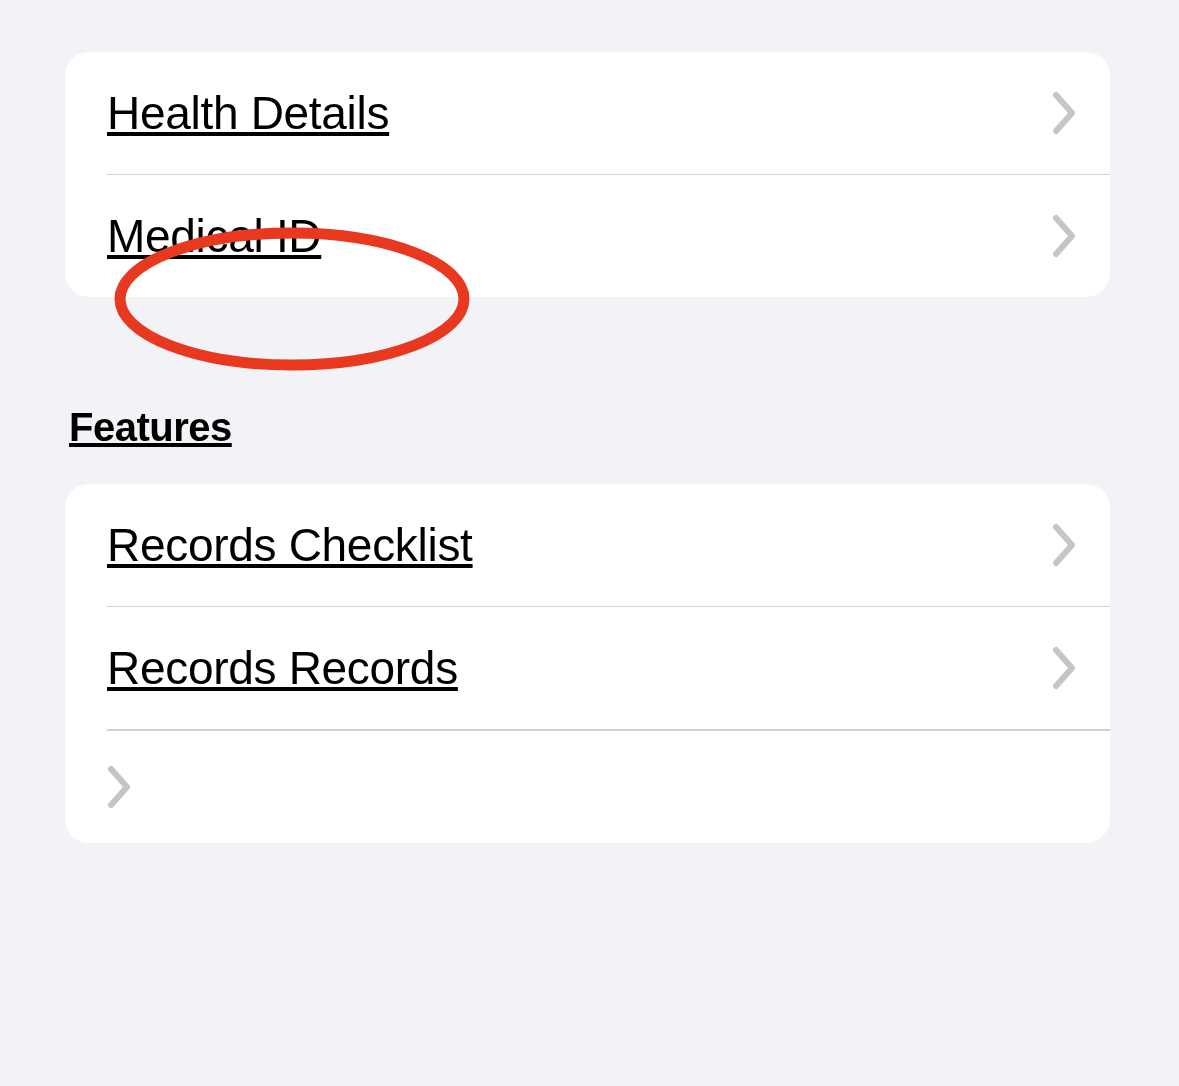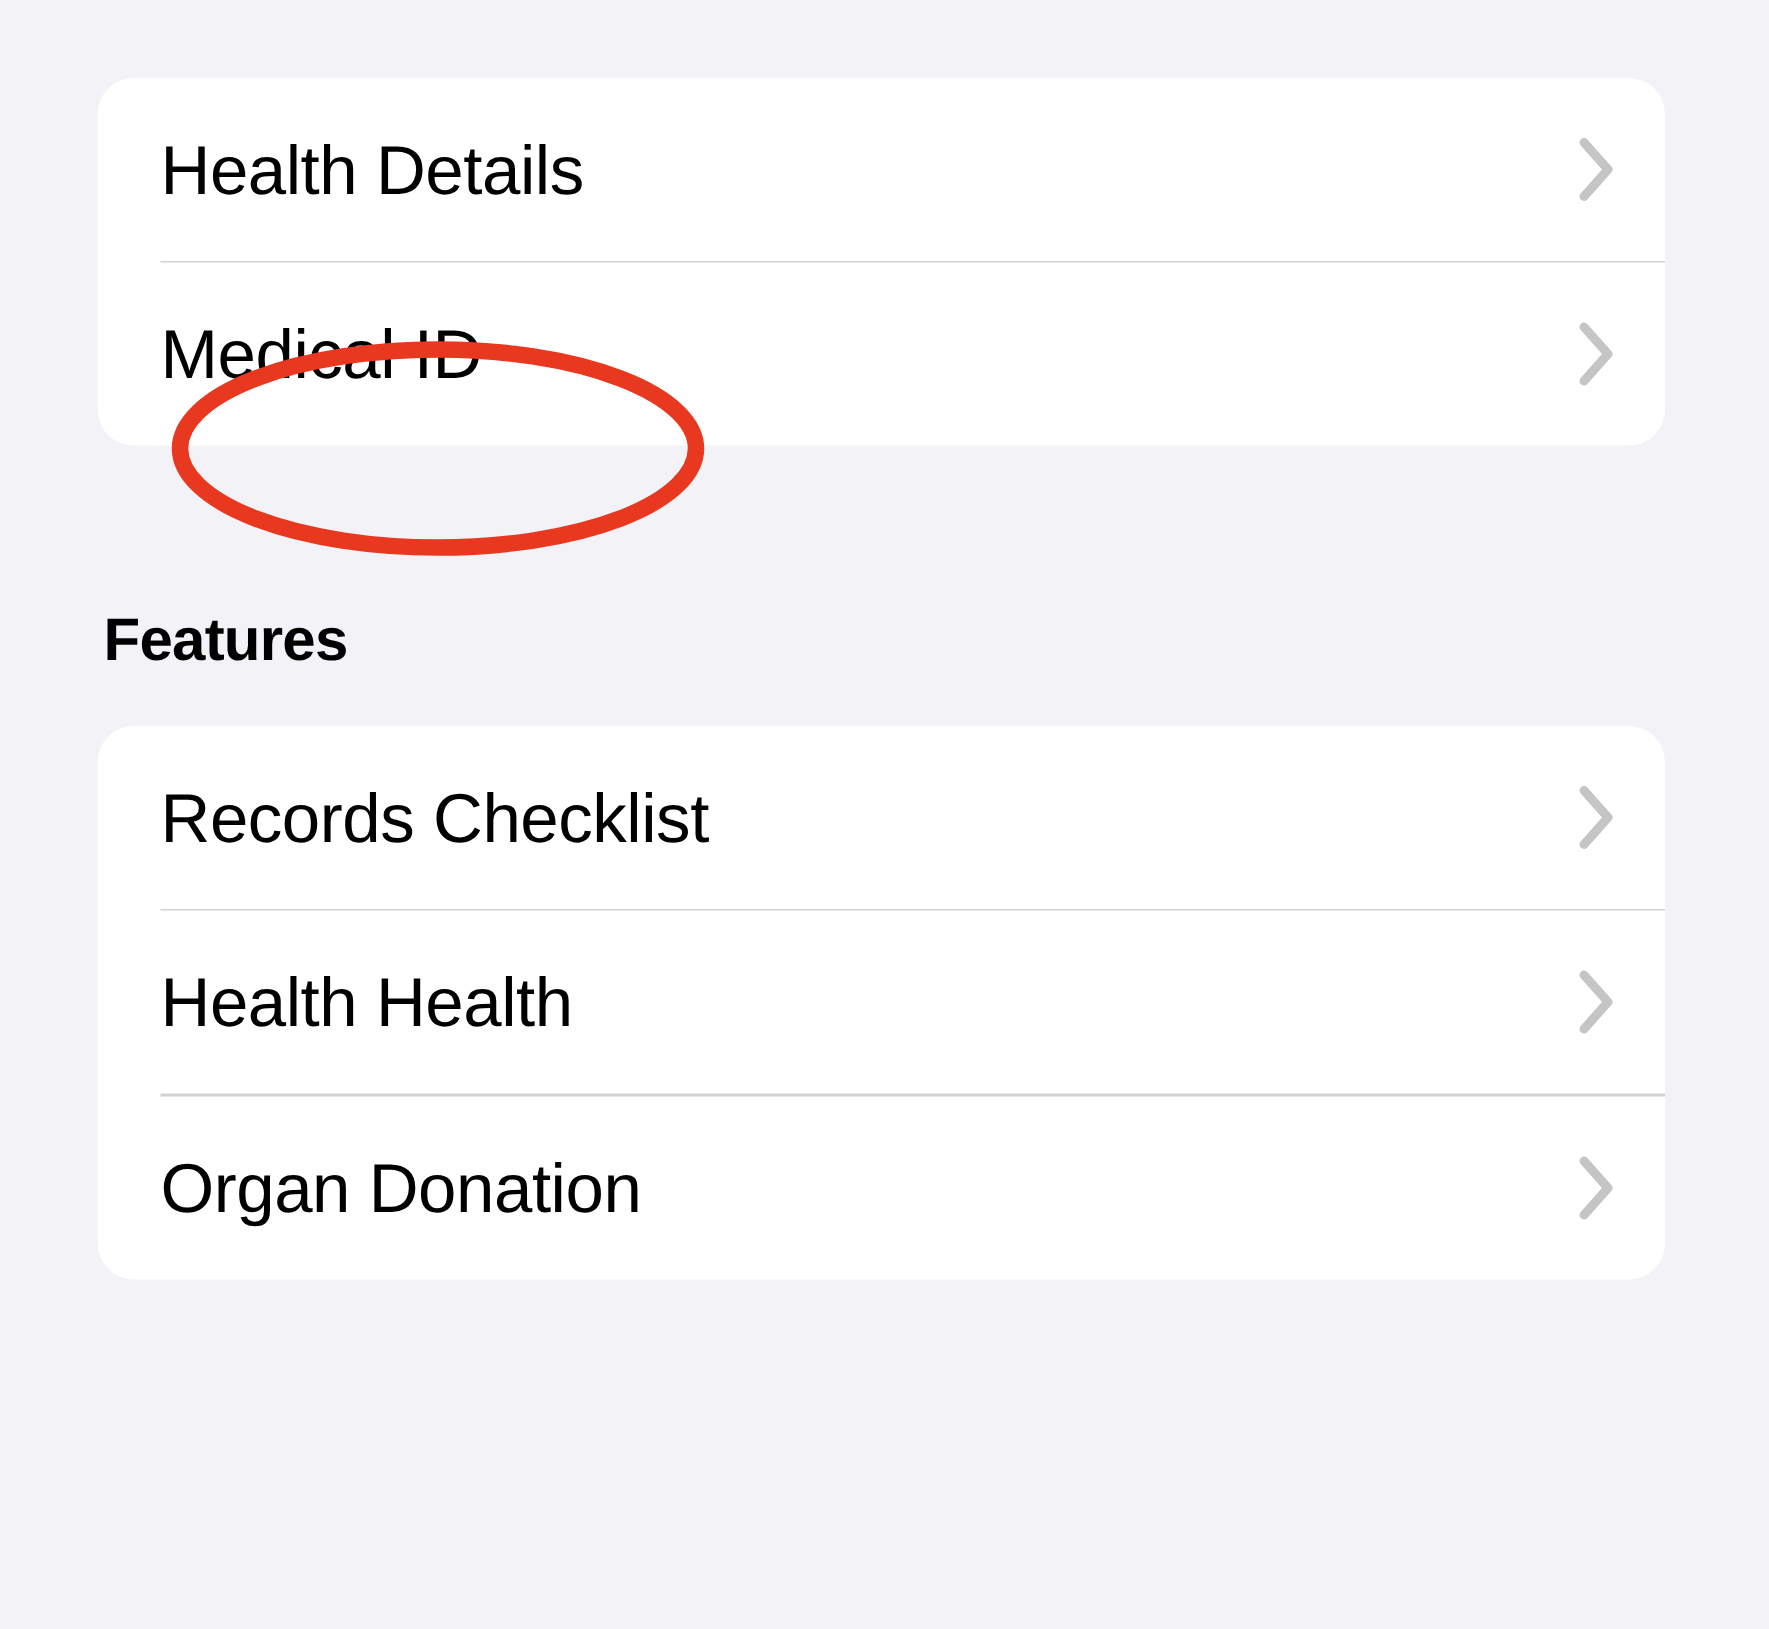--- a/index.html
+++ b/index.html
@@ -5,20 +5,21 @@
     * { box-sizing: border-box; margin: 0; padding: 0; }
     body {
       background: #f2f2f7;
       font-family: -apple-system, BlinkMacSystemFont, "SF Pro Text", "Segoe UI", Helvetica, Arial, sans-serif;
       width: 1179px;
       height: 1086px;
       overflow: hidden;
     }
     .page {
       padding: 52px 69px 40px 65px;
+      text-decoration: underline;
     }
     .group {
       background: #ffffff;
       border-radius: 24px;
       overflow: hidden;
     }
     .row {
       display: flex;
       align-items: center;
       justify-content: space-between;
@@ -101,31 +102,30 @@
     <div class="row">
       <span class="row-label">Records Checklist</span>
       <span class="chevron">
         <svg width="28" height="44" viewBox="0 0 28 44" fill="none">
           <path d="M4 4 L20 22 L4 40" stroke="#c5c5c8" stroke-width="6" stroke-linecap="round" stroke-linejoin="round"></path>
         </svg>
       </span>
     </div>
     <div class="sep"></div>
     <div class="row">
-      <span class="row-label">Health Health</span>
+      <span class="row-label">Records Records</span>
       <span class="chevron">
         <svg width="28" height="44" viewBox="0 0 28 44" fill="none">
           <path d="M4 4 L20 22 L4 40" stroke="#c5c5c8" stroke-width="6" stroke-linecap="round" stroke-linejoin="round"></path>
         </svg>
       </span>
     </div>
     <div class="sep"></div>
     <div class="sep"></div>
     <div class="row">
-      <span class="row-label">Organ Donation</span>
       <span class="chevron">
         <svg width="28" height="44" viewBox="0 0 28 44" fill="none">
           <path d="M4 4 L20 22 L4 40" stroke="#c5c5c8" stroke-width="6" stroke-linecap="round" stroke-linejoin="round"></path>
         </svg>
       </span>
     </div>
   </div>
 
 </div>
 

